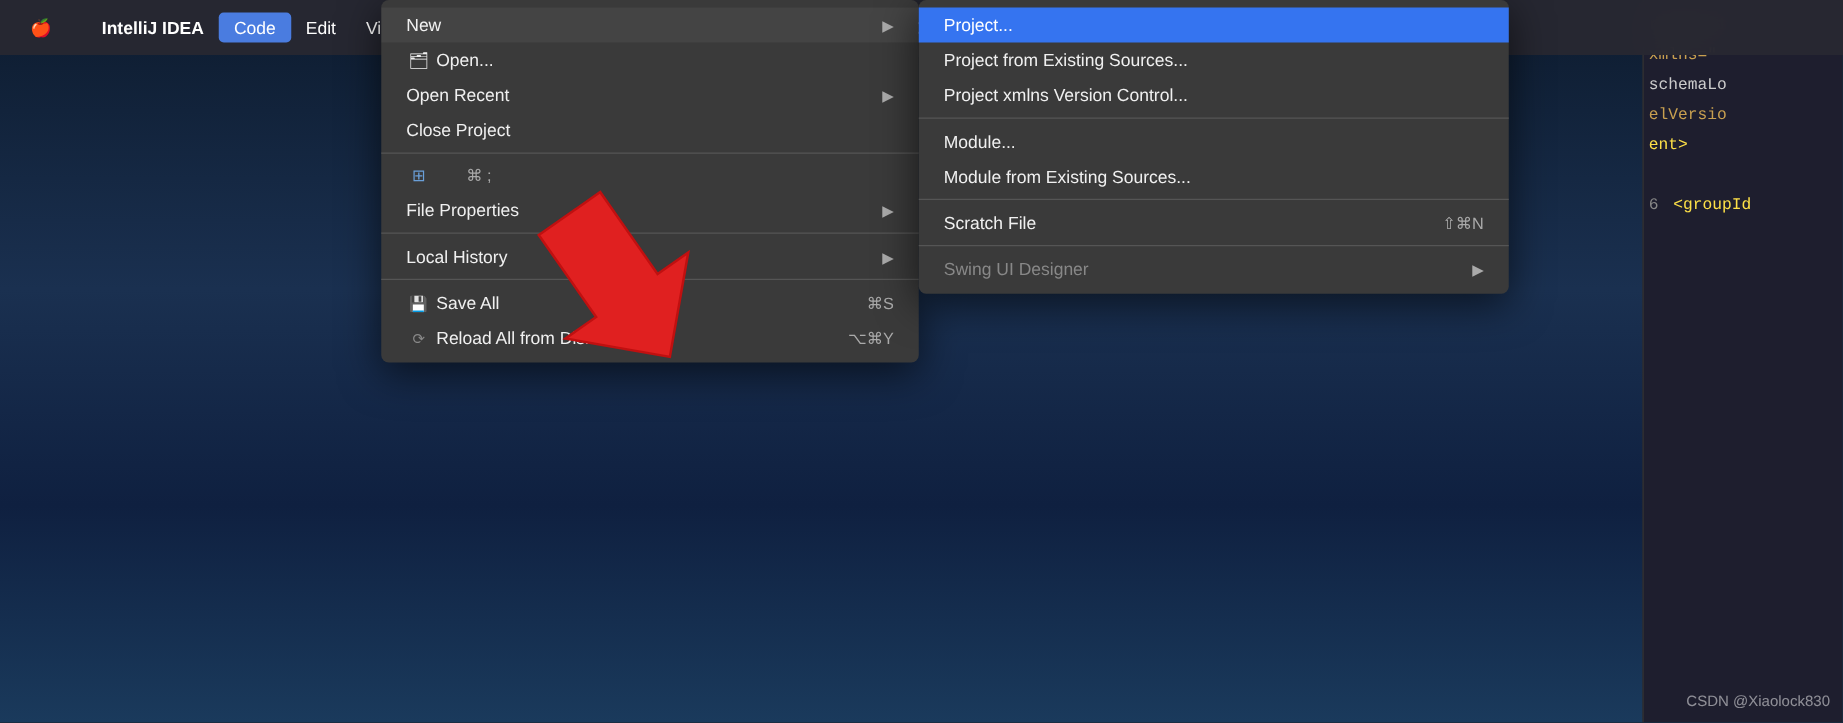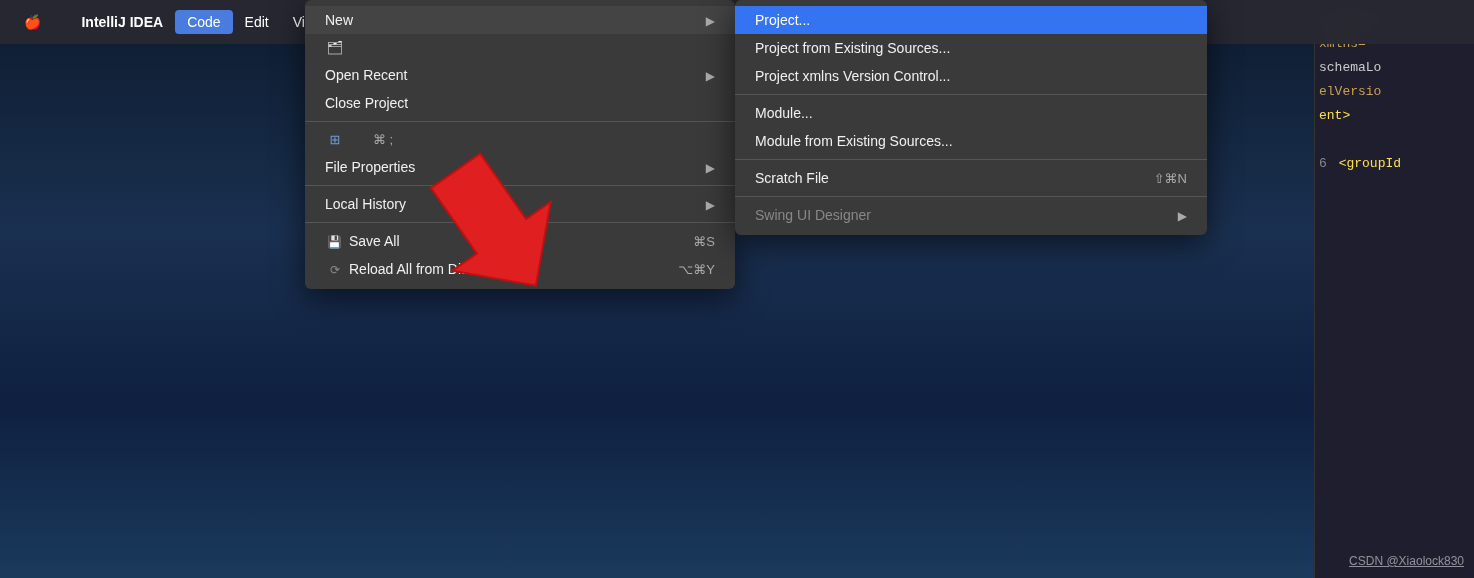--- a/index.html
+++ b/index.html
@@ -172,21 +172,20 @@
     }
 
     
     .watermark {
       position: absolute;
       bottom: 10px;
       right: 10px;
       color: rgba(255,255,255,0.5);
       font-size: 12px;
       z-index: 50;
-      text-decoration: underline;
     }
   </style>
 </head>
 <body>
 
 <div class="bg"></div>
 
 <div class="code-area">
   <div class="code-line">
     <span class="code-attr">rsion="1</span>
@@ -228,20 +227,21 @@
 
 <div class="file-dropdown">
 
   <div class="menu-row" style="background:rgba(255,255,255,0.05)">
     <span class="label">New</span>
     <span class="arrow">▶</span>
   </div>
 
   <div class="menu-row">
     <span class="icon" style="font-size:13px;">🗂</span>
+    <span class="label">Open...</span>
   </div>
 
   <div class="menu-row">
     <span class="label">Open Recent</span>
     <span class="arrow">▶</span>
   </div>
 
   <div class="menu-row">
     <span class="label">Close Project</span>
   </div>

